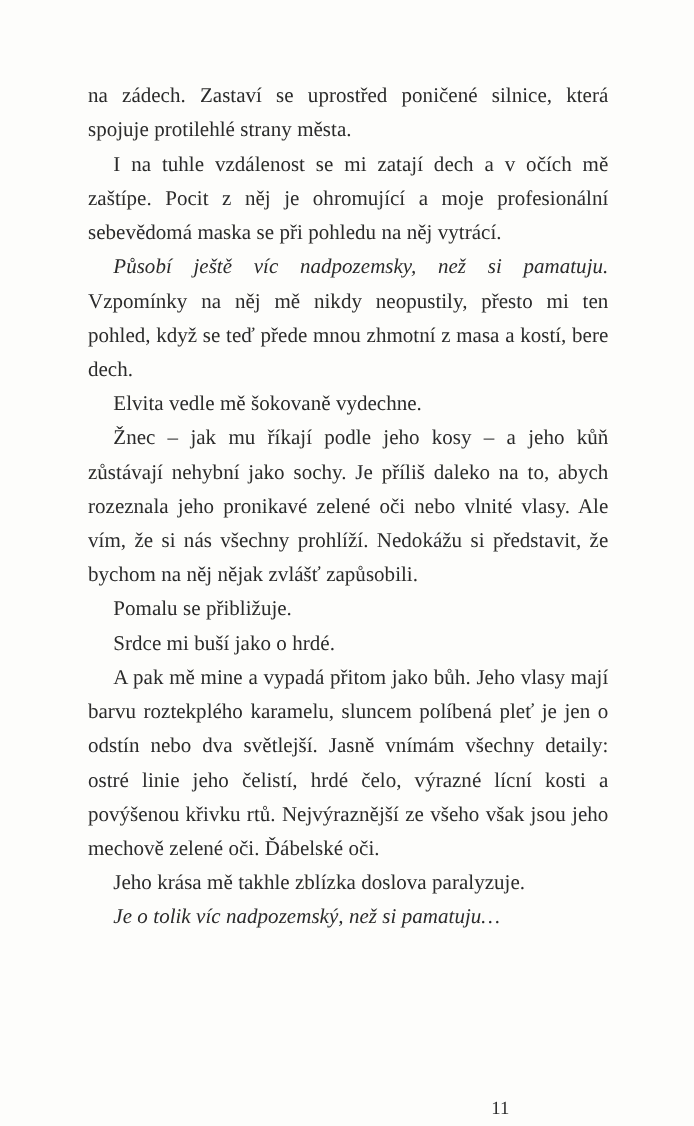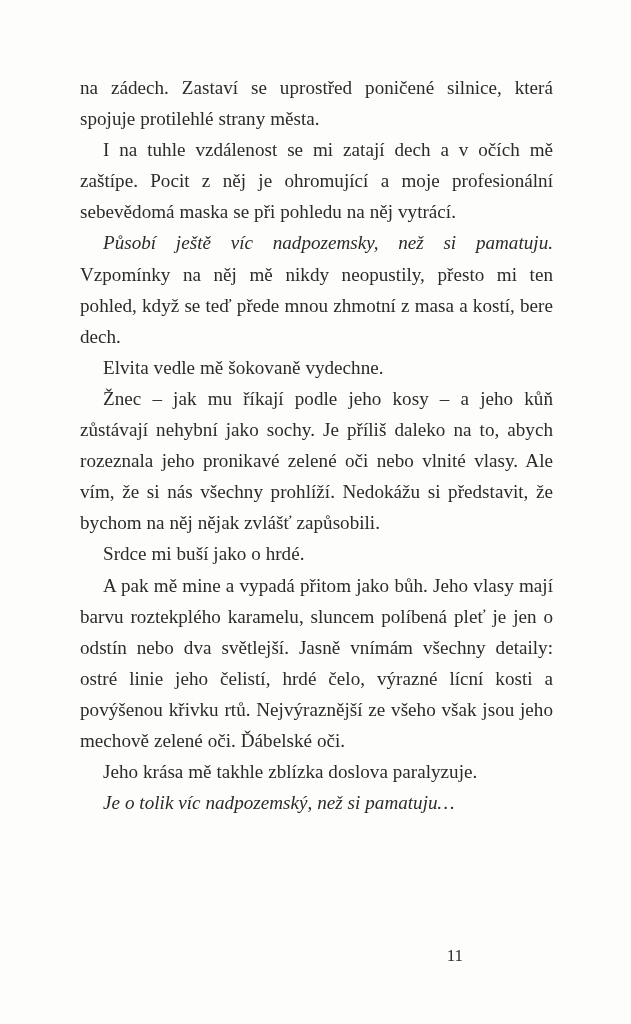--- a/index.html
+++ b/index.html
@@ -43,21 +43,21 @@
   }
   .para.first {
     text-indent: 0;
   }
   .para.italic {
     font-style: italic;
   }
   .page-number {
     position: absolute;
     right: 78px;
-    top: 946px;
+    top: 998px;
     font-size: 17px;
     line-height: 20px;
     color: #2b2b2b;
     text-align: right;
     font-family: "Liberation Serif", "DejaVu Serif", serif;
   }
 </style>
 </head>
 <body>
 
@@ -69,20 +69,21 @@
 
     <p class="para">I na tuhle vzdálenost se mi zatají dech a v očích mě zaštípe. Pocit z něj je ohromující a moje profesionální sebevědomá maska se při pohledu na něj vytrácí.</p>
 
     <p class="para"><em>Působí ještě víc nadpozemsky, než si pamatuju.</em><span> Vzpomínky na něj mě nikdy neopustily, přesto mi ten pohled, když se teď přede mnou zhmotní z masa a kostí, bere dech.</span></p>
 
     <p class="para">Elvita vedle mě šokovaně vydechne.</p>
 
     <p class="para">Žnec – jak mu říkají podle jeho kosy – a jeho kůň zůstávají nehybní jako sochy. Je příliš daleko na to, abych rozeznala jeho pronikavé zelené oči nebo vlnité vlasy. Ale vím, že si nás všechny prohlíží. Nedokážu si představit, že bychom na něj nějak zvlášť zapůsobili.</p>
 
 
+    <p class="para">Pomalu se přibližuje.</p>
 
     <p class="para">Srdce mi buší jako o hrdé.</p>
 
     <p class="para">A pak mě mine a vypadá přitom jako bůh. Jeho vlasy mají barvu roztekplého karamelu, sluncem políbená pleť je jen o odstín nebo dva světlejší. Jasně vnímám všechny detaily: ostré linie jeho čelistí, hrdé čelo, výrazné lícní kosti a povýšenou křivku rtů. Nejvýraznější ze všeho však jsou jeho mechově zelené oči. Ďábelské oči.</p>
 
 
     <p class="para">Jeho krása mě takhle zblízka doslova paralyzuje.</p>
 
     <p class="para italic">Je o tolik víc nadpozemský, než si pamatuju…</p>
 

